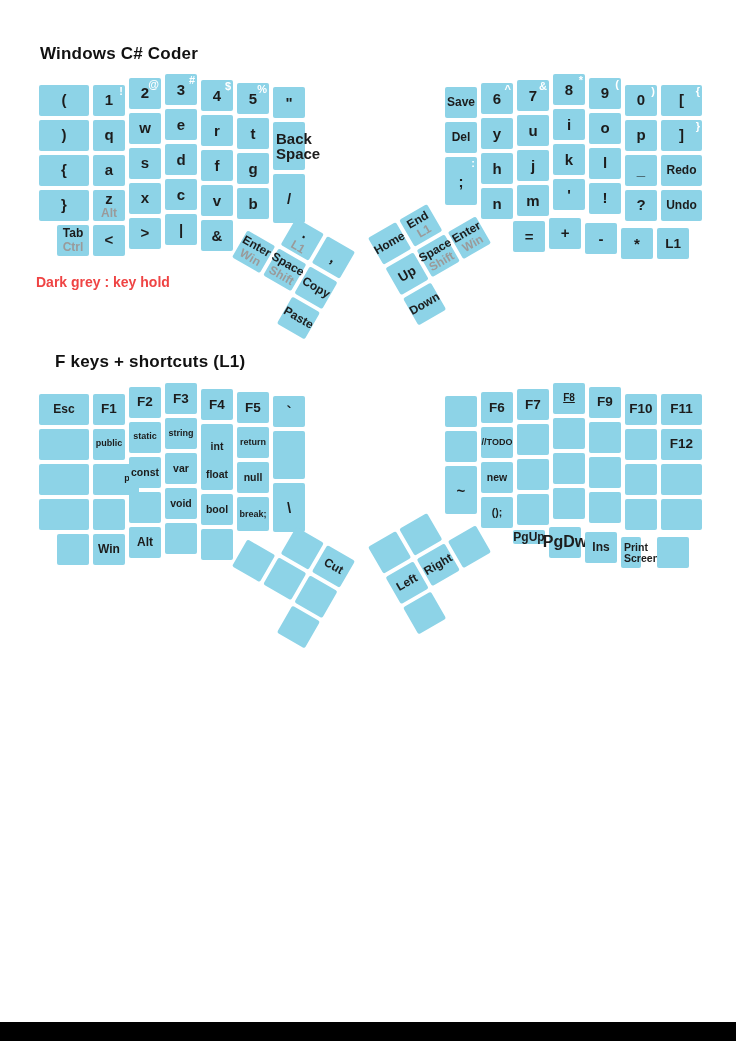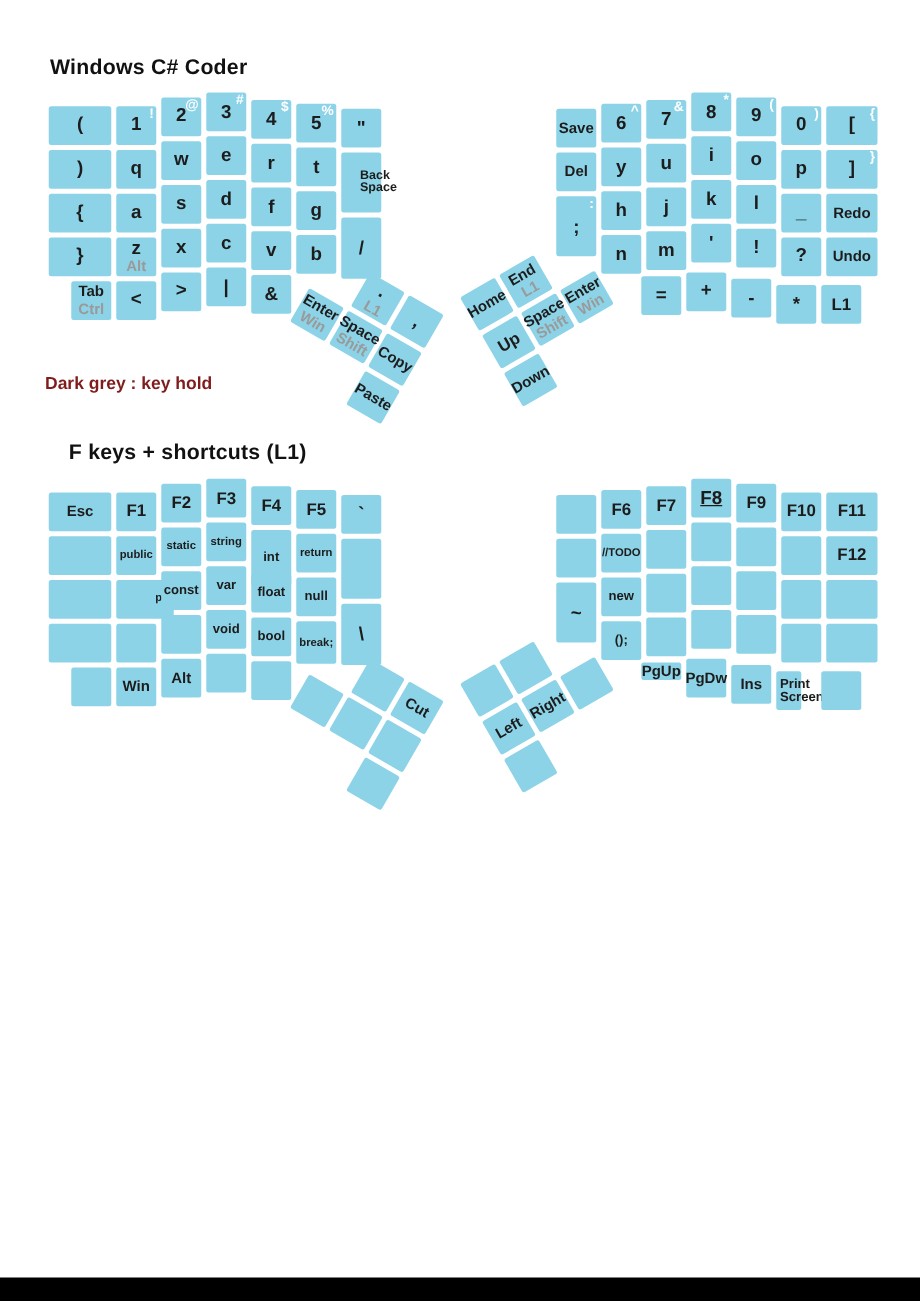--- a/index.html
+++ b/index.html
@@ -5,21 +5,21 @@
   html,body{margin:0;padding:0;}
   body{
     width:736px;height:1041px;position:relative;background:#ffffff;
     font-family:"Liberation Sans", sans-serif;overflow:hidden;
   }
   .title{
     position:absolute;font-size:17px;font-weight:700;color:#111;
     letter-spacing:.2px;white-space:nowrap;
   }
   .note{
-    position:absolute;font-size:14px;font-weight:700;color:#7f1d1d;white-space:nowrap;margin-top:24px;
+    position:absolute;font-size:14px;font-weight:700;color:#ef4444;white-space:nowrap;
   }
   .key{
     position:absolute;background:#8dd3e7;border-radius:2px;
     display:flex;flex-direction:column;align-items:center;justify-content:center;
     box-sizing:border-box;color:#1c1c1c;font-weight:700;overflow:visible;
   }
   .key .main{line-height:1.02;text-align:center;white-space:pre;}
   .key .main.multiline{text-align:left;align-self:flex-start;padding-left:3px;}
   .key .hold{font-size:12px;color:#9a9a9a;line-height:1;margin-top:1px;}
   .key .sub{
@@ -127,21 +127,21 @@
     <div class="key" style="left: 237px; top: 153.1px; width: 32px; height: 31px;">
       <span class="main" style="font-size: 15px;">g</span>
     </div>
     <div class="key" style="left: 237px; top: 188.1px; width: 32px; height: 31px;">
       <span class="main" style="font-size: 15px;">b</span>
     </div>
     <div class="key" style="left: 273px; top: 86.95px; width: 32px; height: 31px;">
       <span class="main" style="font-size: 15px;">"</span>
     </div>
     <div class="key" style="left: 273px; top: 121.95px; width: 32px; height: 48.5px;">
-      <span class="main multiline" style="font-size: 10px; margin-left: 12px;">Back
+      <span class="main multiline" style="font-size: 15px;">Back
 Space</span>
     </div>
     <div class="key" style="left: 273px; top: 174.45px; width: 32px; height: 48.5px;">
       <span class="main" style="font-size: 15px;">/</span>
     </div>
     <div class="key" style="left: 445px; top: 86.95px; width: 32px; height: 31px;">
       <span class="main" style="font-size: 12px;">Save</span>
     </div>
     <div class="key" style="left: 445px; top: 121.95px; width: 32px; height: 31px;">
       <span class="main" style="font-size: 12px;">Del</span>
@@ -385,21 +385,21 @@
     <div class="key" style="left: 481px; top: 497.1px; width: 32px; height: 31px;">
       <span class="main" style="font-size: 10.5px;">();</span>
     </div>
     <div class="key" style="left: 517px; top: 388.95px; width: 32px; height: 31px;">
       <span class="main" style="font-size: 13.5px;">F7</span>
     </div>
     <div class="key" style="left: 517px; top: 423.95px; width: 32px; height: 31px;"></div>
     <div class="key" style="left: 517px; top: 458.95px; width: 32px; height: 31px;"></div>
     <div class="key" style="left: 517px; top: 493.95px; width: 32px; height: 31px;"></div>
     <div class="key" style="left: 553px; top: 383px; width: 32px; height: 31px;">
-      <span class="main" style="font-size: 15px; text-decoration: underline;">F8</span>
+      <span class="main" style="font-size: 10px; text-decoration: underline;">F8</span>
     </div>
     <div class="key" style="left: 553px; top: 418px; width: 32px; height: 31px;"></div>
     <div class="key" style="left: 553px; top: 453px; width: 32px; height: 31px;"></div>
     <div class="key" style="left: 553px; top: 488px; width: 32px; height: 31px;"></div>
     <div class="key" style="left: 589px; top: 386.5px; width: 32px; height: 31px;">
       <span class="main" style="font-size: 13.5px;">F9</span>
     </div>
     <div class="key" style="left: 589px; top: 421.5px; width: 32px; height: 31px;"></div>
     <div class="key" style="left: 589px; top: 456.5px; width: 32px; height: 31px;"></div>
     <div class="key" style="left: 589px; top: 491.5px; width: 32px; height: 31px;"></div>
@@ -414,21 +414,21 @@
     </div>
     <div class="key" style="left: 661px; top: 428.5px; width: 41px; height: 31px;">
       <span class="main" style="font-size: 13.5px;">F12</span>
     </div>
     <div class="key" style="left: 661px; top: 463.5px; width: 41px; height: 31px;"></div>
     <div class="key" style="left: 661px; top: 498.5px; width: 41px; height: 31px;"></div>
     <div class="key" style="left: 513.04px; top: 530px; width: 32px; height: 14px;">
       <span class="main" style="font-size: 12px;">PgUp</span>
     </div>
     <div class="key" style="left: 549.04px; top: 526.5px; width: 32px; height: 31px;">
-      <span class="main" style="font-size: 12px;">PgDw</span>
+      <span class="main" style="font-size: 16px;">PgDw</span>
     </div>
     <div class="key" style="left: 585.04px; top: 531.75px; width: 32px; height: 31px;">
       <span class="main" style="font-size: 12px;">Ins</span>
     </div>
     <div class="key" style="left: 621.04px; top: 537px; width: 20px; height: 31px;">
       <span class="main multiline" style="font-size: 10.5px;">Print
 Screen</span>
     </div>
     <div class="key" style="left: 657.04px; top: 537px; width: 32px; height: 31px;"></div>
     <div class="cluster" style="left: 265px; top: 509px; transform: rotate(30deg);">

